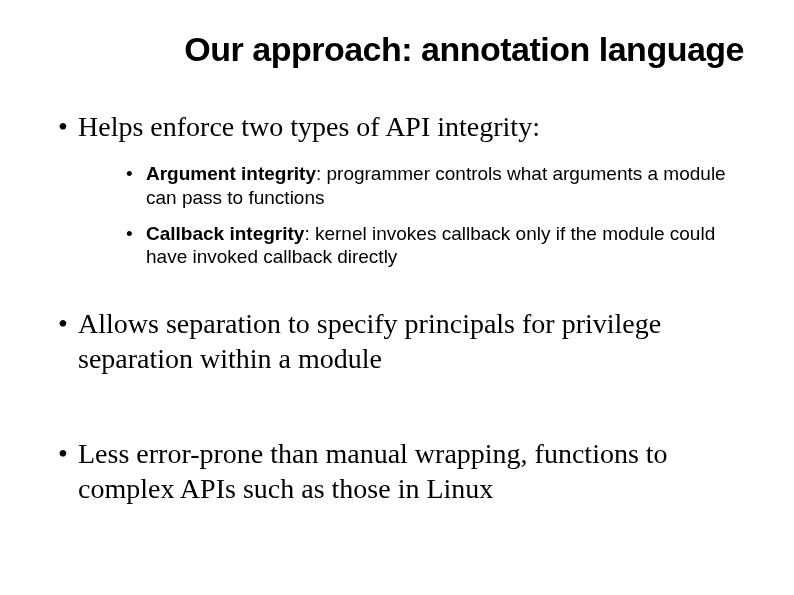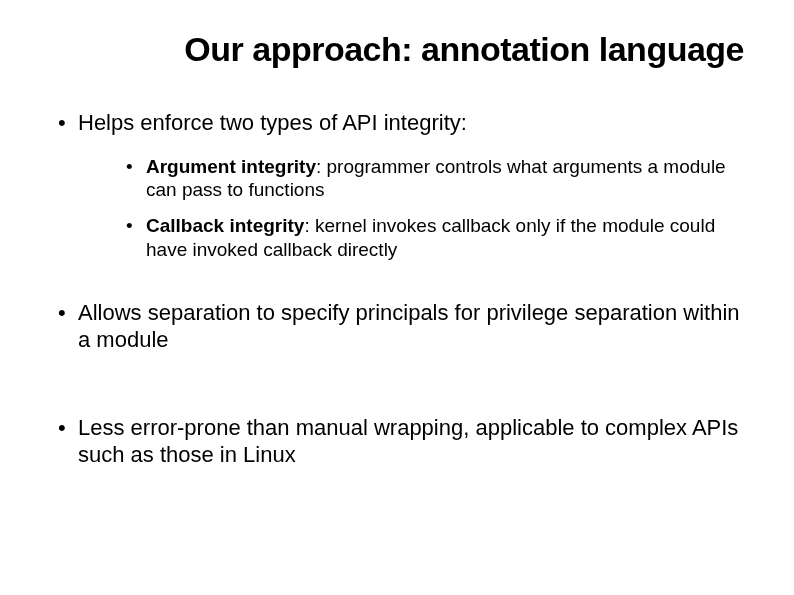--- a/index.html
+++ b/index.html
@@ -16,25 +16,26 @@
     padding: 30px 50px;
   }
   .slide-title {
     font-size: 34px;
     font-weight: bold;
     text-align: right;
     margin-bottom: 40px;
     letter-spacing: -0.5px;
   }
   .bullet-l1 {
-    font-size: 22px;
+    font-size: 28px;
     margin-bottom: 18px;
     padding-left: 28px;
     position: relative;
     line-height: 1.25;
+    font-family: Liberation Serif, serif;
   }
   .bullet-l1::before {
     content: "•";
     position: absolute;
     left: 8px;
     top: 0;
   }
   .bullet-l2 {
     font-size: 19px;
     margin-bottom: 12px;
@@ -68,13 +69,13 @@
 <div class="bullet-l2">
   <span class="bold">Argument integrity</span><span>: programmer controls what arguments a module can pass to functions</span>
 </div>
 
 <div class="bullet-l2 gap-large">
   <span class="bold">Callback integrity</span><span>: kernel invokes callback only if the module could have invoked callback directly</span>
 </div>
 
 <div class="bullet-l1 gap-xlarge">Allows separation to specify principals for privilege separation within a module</div>
 
-<div class="bullet-l1">Less error-prone than manual wrapping, applicable to complex APIs such as those in Linux</div>
+<div class="bullet-l1">Less error-prone than manual wrapping, functions to complex APIs such as those in Linux</div>
 
 </body></html>

